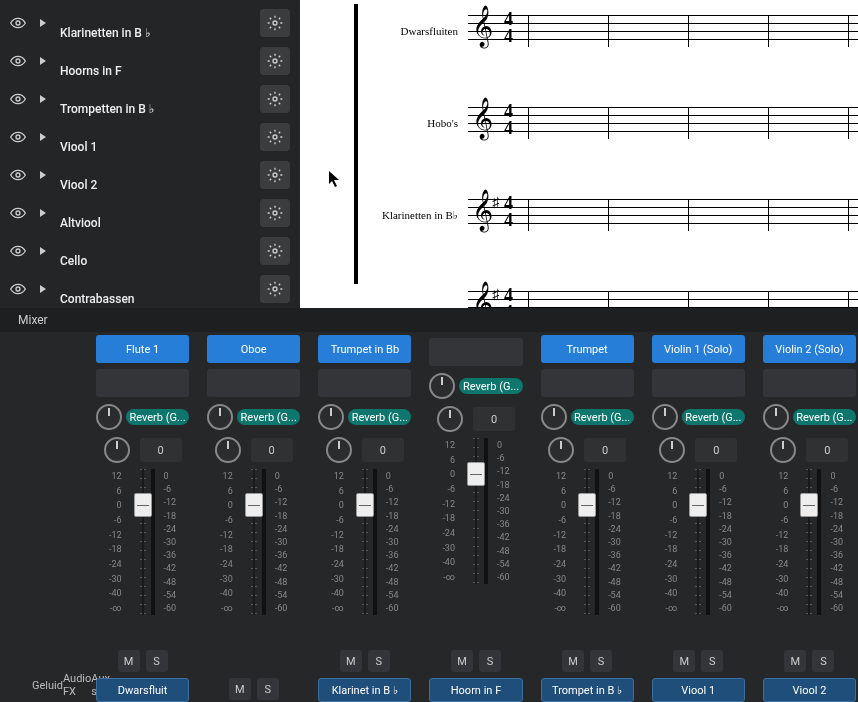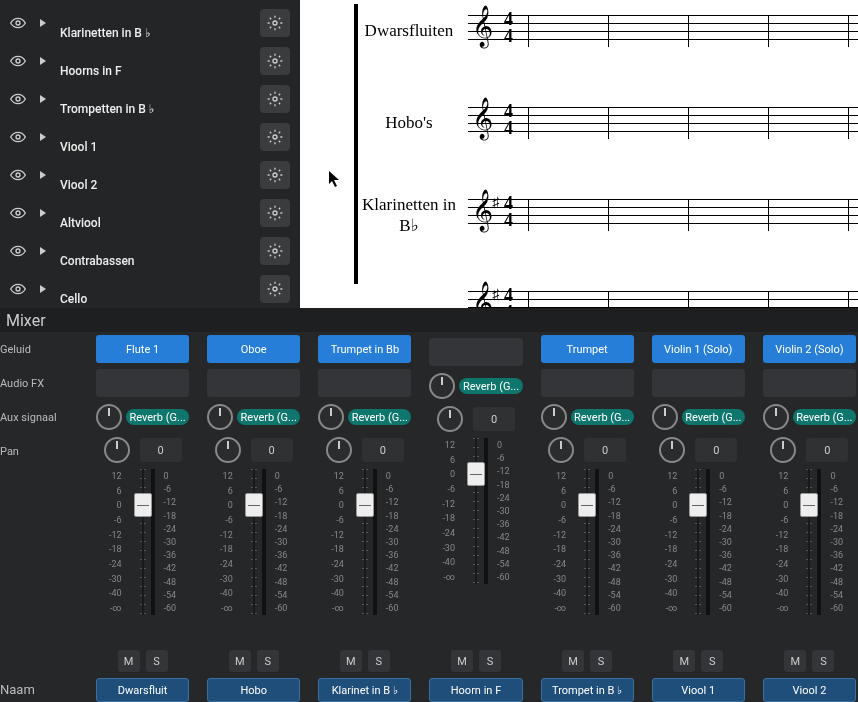--- a/index.html
+++ b/index.html
@@ -29,46 +29,47 @@
     display: flex; align-items: center; justify-content: center;
     color: #ccc; cursor: pointer;
   }
 
   .score-area {
     flex: 1; background: #fff; color: #000; position: relative;
     overflow: hidden;
   }
   .staff-group { position: absolute; left: 60px; right: 0; top: 10px; }
   .staff-row { display: flex; align-items: center; margin-bottom: 50px; height: 42px; }
-  .staff-label { width: 108px; text-align: center; padding-right: 10px; font-family: Georgia, serif; font-size: 17px; }
+  .staff-label { width: 108px; text-align: right; padding-right: 10px; font-family: Georgia, serif; font-size: 11px; }
   .staff-lines {
     position: relative; flex: 1; height: 32px;
     background:
       linear-gradient(#000,#000) 0 0/100% 1px no-repeat,
       linear-gradient(#000,#000) 0 8px/100% 1px no-repeat,
       linear-gradient(#000,#000) 0 16px/100% 1px no-repeat,
       linear-gradient(#000,#000) 0 24px/100% 1px no-repeat,
       linear-gradient(#000,#000) 0 32px/100% 1px no-repeat;
   }
   .staff-lines::before {
     content:""; position:absolute; top:-5px; bottom:-5px; left:0; width:0;
   }
   .barlines { position:absolute; top:0; left:0; right:0; bottom:0; }
   .barlines span { position:absolute; top:0; bottom:0; width:1px; background:#000; }
   .clef { font-family: Georgia, serif; font-size: 36px; position: absolute; left: 4px; top: -10px; }
   .timesig { font-family: Georgia, serif; position:absolute; left: 36px; top:-4px; font-size:18px; font-weight:bold; line-height:17px; }
   .bracket { position:absolute; left: -6px; top: -6px; width:4px; height: 280px; background:#000; }
   .cursor-arrow { position:absolute; top: 170px; left: 28px; font-size: 18px; color: #000; }
 
   
-  .mixer-bar { background: #1e1f21; height: 24px; display:flex; align-items:center; padding:0 6px; font-size:16px; }
+  .mixer-bar { background: #1e1f21; height: 24px; display:flex; align-items:center; padding:0 18px; font-size:12px; }
   .mixer-body { display:flex; height: 370px; background: #262729; }
   .row-labels {
-    width: 96px; display:flex; flex-direction:column; 
+    width: 96px; display:flex; align-items:flex-end;
     padding-right: 8px;
+    padding-left: 32px;
   }
   .row-labels .lbl { height: 34px; display:flex; align-items:center; font-size:11px; color:#bbb; }
   .row-labels .fader-space { flex:1; }
   .row-labels .ms-space { height: 30px; }
   .row-labels .name-space { height: 26px; display:flex; align-items:center; font-size:13px; color:#bbb; }
 
   .channels { flex:1; display:flex; gap: 18px; padding-right: 2px; overflow:hidden; }
   .channel { width: 106px; display:flex; flex-direction:column; }
   .sound-btn {
     height: 28px; margin-top:3px; background:#277ed9; border-radius:3px;
@@ -282,21 +283,21 @@
             <svg width="16" height="16" viewBox="0 0 24 24" fill="none" stroke="currentColor" stroke-width="2">
               <path d="M1 12s4-7 11-7 11 7 11 7-4 7-11 7S1 12 1 12z"></path>
               <circle cx="12" cy="12" r="3"></circle>
             </svg>
           </span>
           <span class="tri-icon">
             <svg width="10" height="10" viewBox="0 0 10 10">
               <path d="M2 1 L8 5 L2 9 Z" fill="currentColor"></path>
             </svg>
           </span>
-          <span class="inst-label">Contrabassen</span>
+          <span class="inst-label">Cello</span>
         </div>
         <div class="gear-btn">
           <svg width="16" height="16" viewBox="0 0 24 24" fill="none" stroke="currentColor" stroke-width="2">
             <circle cx="12" cy="12" r="3"></circle>
             <path d="M12 1v3m0 16v3M4.2 4.2l2.1 2.1m11.4 11.4l2.1 2.1M1 12h3m16 0h3M4.2 19.8l2.1-2.1m11.4-11.4l2.1-2.1"></path>
           </svg>
         </div>
       </div>
       <div class="inst-row">
         <div class="inst-left">
@@ -304,21 +305,21 @@
             <svg width="16" height="16" viewBox="0 0 24 24" fill="none" stroke="currentColor" stroke-width="2">
               <path d="M1 12s4-7 11-7 11 7 11 7-4 7-11 7S1 12 1 12z"></path>
               <circle cx="12" cy="12" r="3"></circle>
             </svg>
           </span>
           <span class="tri-icon">
             <svg width="10" height="10" viewBox="0 0 10 10">
               <path d="M2 1 L8 5 L2 9 Z" fill="currentColor"></path>
             </svg>
           </span>
-          <span class="inst-label">Cello</span>
+          <span class="inst-label">Contrabassen</span>
         </div>
         <div class="gear-btn">
           <svg width="16" height="16" viewBox="0 0 24 24" fill="none" stroke="currentColor" stroke-width="2">
             <circle cx="12" cy="12" r="3"></circle>
             <path d="M12 1v3m0 16v3M4.2 4.2l2.1 2.1m11.4 11.4l2.1 2.1M1 12h3m16 0h3M4.2 19.8l2.1-2.1m11.4-11.4l2.1-2.1"></path>
           </svg>
         </div>
       </div>
     </div>
   <div class="score-area">
@@ -497,21 +498,20 @@
             <span>-42</span>
             <span>-48</span>
             <span>-54</span>
             <span>-60</span>
           </div>
         </div>
         <div class="ms-row">
           <div class="ms-btn">M</div>
           <div class="ms-btn">S</div>
         </div>
-        <div class="name-field">Hobo</div>
       </div>
       <div class="channel">
         <div class="sound-btn">Trumpet in Bb</div>
         <div class="fx-slot"></div>
         <div class="aux-row">
           <div class="knob"></div>
           <div class="aux-btn">Reverb (G...</div>
         </div>
         <div class="pan-row">
           <div class="knob"></div>

